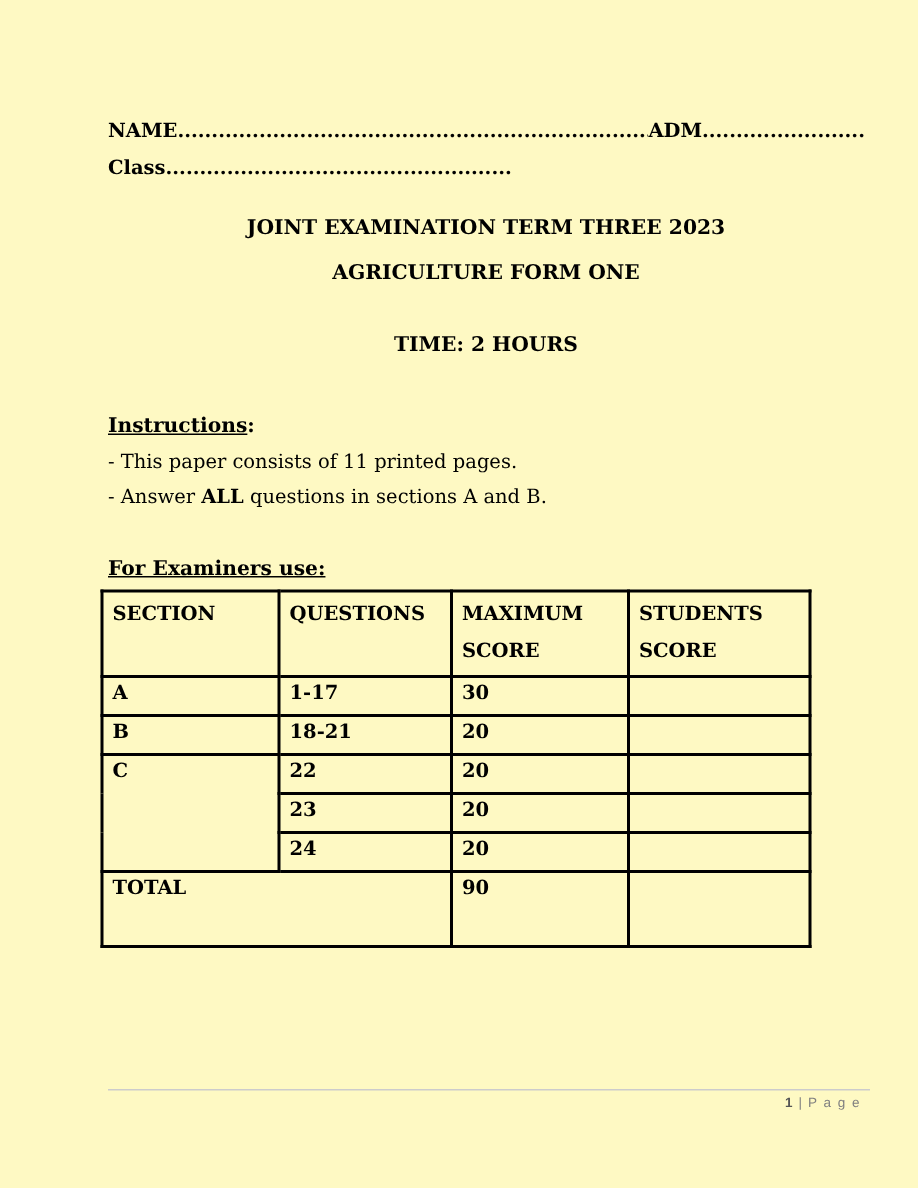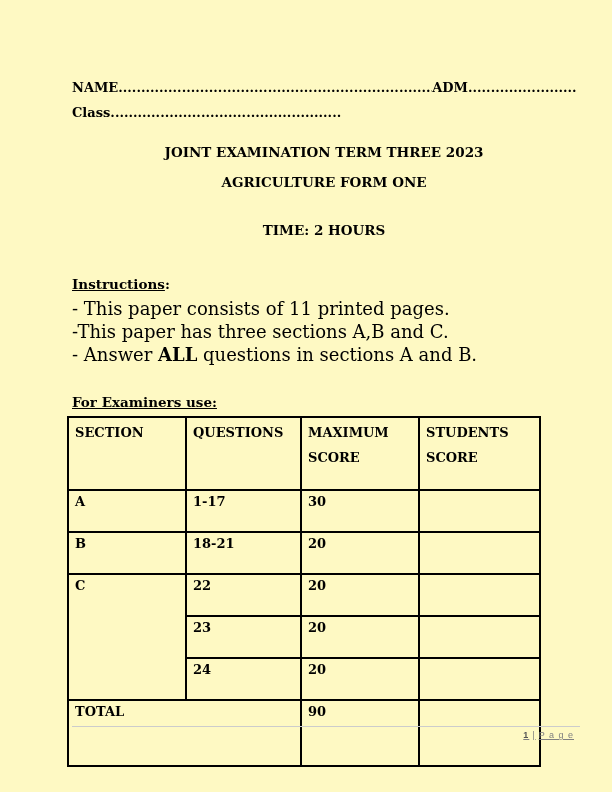--- a/index.html
+++ b/index.html
@@ -17,43 +17,43 @@
   .dots-fixed-class { flex:0 0 232px; overflow:hidden; }
 
   .title { text-align:center; font-weight:bold; font-size:13.5px; line-height:16px; }
   .title-1 { margin-top:23px; }
   .title-2 { margin-top:14px; }
   .title-3 { margin-top:32px; }
 
   .section-heading { font-weight:bold; font-size:13.5px; line-height:17px; }
   .inst-heading { margin-top:38px; }
   .underlined { text-decoration:underline; }
-  .inst-list { margin-top:4px; font-size:18px; line-height:23px; }
+  .inst-list { margin-top:4px; font-size:13px; line-height:23px; }
   .inst-line b { font-weight:bold; }
 
   .exam-heading { margin-top:28px; }
 
   table.score-table {
     margin-top:5px; margin-left:-5px;
     border-collapse:collapse; table-layout:fixed; width:472px;
     font-size:13px;
   }
   .score-table th, .score-table td {
     border:2px solid #000000; font-weight:bold; text-align:left;
-    vertical-align:top; padding:2px 6px 19px 6px;
+    vertical-align:top; padding:2px 6px 3px 6px;
   }
   .score-table th { height:46px; line-height:25px; }
   .score-table td { height:19px; line-height:18px; }
   .score-table tr.total-row td { height:43px; }
 
   .footer-rule { position:absolute; left:72px; right:32px; top:726px; border-top:1px solid #cccccc; }
   .page-footer {
     position:absolute; right:38px; top:730px;
     font-family:"Liberation Sans", sans-serif; font-size:9px;
-    color:#808080; letter-spacing:1px; white-space:nowrap;text-decoration:underline;
+    color:#808080; letter-spacing:1px; white-space:nowrap;
   }
   .page-footer .num { color:#555555; font-weight:bold; margin-right:3px; }
   .page-footer .sep { margin-right:3px; }
 </style>
 </head>
 <body>
 
 <div class="page">
   <div class="content">
 
@@ -72,21 +72,20 @@
     <div class="title title-1">JOINT EXAMINATION TERM THREE 2023</div>
     <div class="title title-2">AGRICULTURE FORM ONE</div>
     <div class="title title-3">TIME: 2 HOURS</div>
 
     <div class="section-heading inst-heading">
       <span class="underlined">Instructions</span><span>:</span>
     </div>
 
     <div class="inst-list">
       <div class="inst-line"><span>- This paper consists of 11 printed pages.</span><b></b><span></span></div>
-      <div class="inst-line"><span>-This paper has three sections A,B and C.</span><b></b><span></span></div>
       <div class="inst-line"><span>- Answer </span><b>ALL</b><span> questions in sections A and B.</span></div>
     </div>
 
     <div class="section-heading exam-heading">
       <span class="underlined">For Examiners use:</span>
     </div>
 
     <table class="score-table">
       <colgroup>
         <col style="width:118px">

